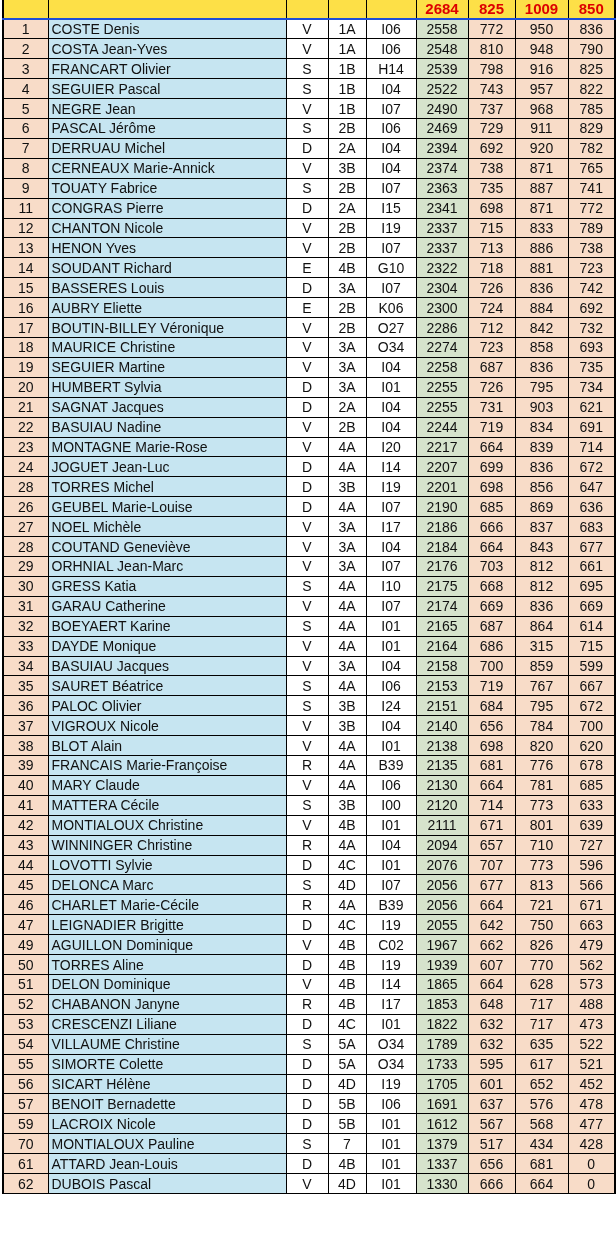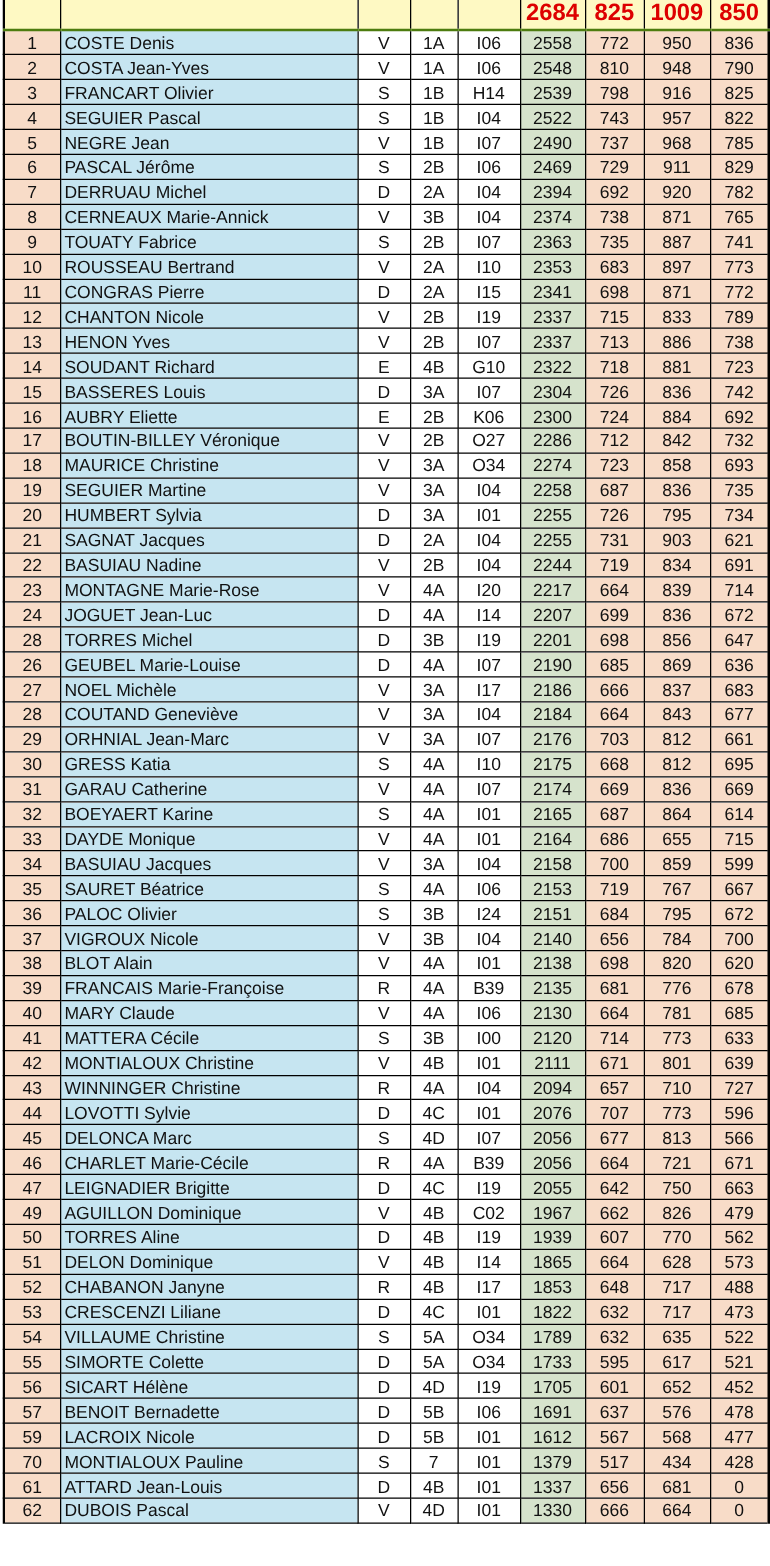--- a/index.html
+++ b/index.html
@@ -27,26 +27,26 @@
     border-right: 2px solid #000;
   }
   th, td {
     border: 1px solid #000;
     overflow: hidden;
     white-space: nowrap;
     padding: 0;
   }
   thead th {
     border-top: none;
-    border-bottom: 2px solid #4d7c0f;
+    border-bottom: 2px solid #1d4ed8;
     height: 17px;
-    background: #fef9c3;
+    background: #fde047;
     color: #dd0000;
     font-weight: bold;
-    font-size: 19px;
+    font-size: 15px;
     text-align: center;
     vertical-align: bottom;
     padding-bottom: 1px;
   }
   tbody tr { height: 19.92px; }
   tbody td {
     font-size: 14px;
     color: #111111;
     vertical-align: middle;
     text-align: center;
@@ -182,31 +182,20 @@
           <td class="col-name">TOUATY Fabrice</td>
           <td class="col-status">S</td>
           <td class="col-category">2B</td>
           <td class="col-club">I07</td>
           <td class="col-total">2363</td>
           <td class="col-r1">735</td>
           <td class="col-r2">887</td>
           <td class="col-r3">741</td>
         </tr>
         <tr>
-          <td class="col-rank">10</td>
-          <td class="col-name">ROUSSEAU Bertrand</td>
-          <td class="col-status">V</td>
-          <td class="col-category">2A</td>
-          <td class="col-club">I10</td>
-          <td class="col-total">2353</td>
-          <td class="col-r1">683</td>
-          <td class="col-r2">897</td>
-          <td class="col-r3">773</td>
-        </tr>
-        <tr>
           <td class="col-rank">11</td>
           <td class="col-name">CONGRAS Pierre</td>
           <td class="col-status">D</td>
           <td class="col-category">2A</td>
           <td class="col-club">I15</td>
           <td class="col-total">2341</td>
           <td class="col-r1">698</td>
           <td class="col-r2">871</td>
           <td class="col-r3">772</td>
         </tr>
@@ -442,21 +431,21 @@
           <td class="col-r3">614</td>
         </tr>
         <tr>
           <td class="col-rank">33</td>
           <td class="col-name">DAYDE Monique</td>
           <td class="col-status">V</td>
           <td class="col-category">4A</td>
           <td class="col-club">I01</td>
           <td class="col-total">2164</td>
           <td class="col-r1">686</td>
-          <td class="col-r2">655</td>
+          <td class="col-r2">315</td>
           <td class="col-r3">715</td>
         </tr>
         <tr>
           <td class="col-rank">34</td>
           <td class="col-name">BASUIAU Jacques</td>
           <td class="col-status">V</td>
           <td class="col-category">3A</td>
           <td class="col-club">I04</td>
           <td class="col-total">2158</td>
           <td class="col-r1">700</td>

